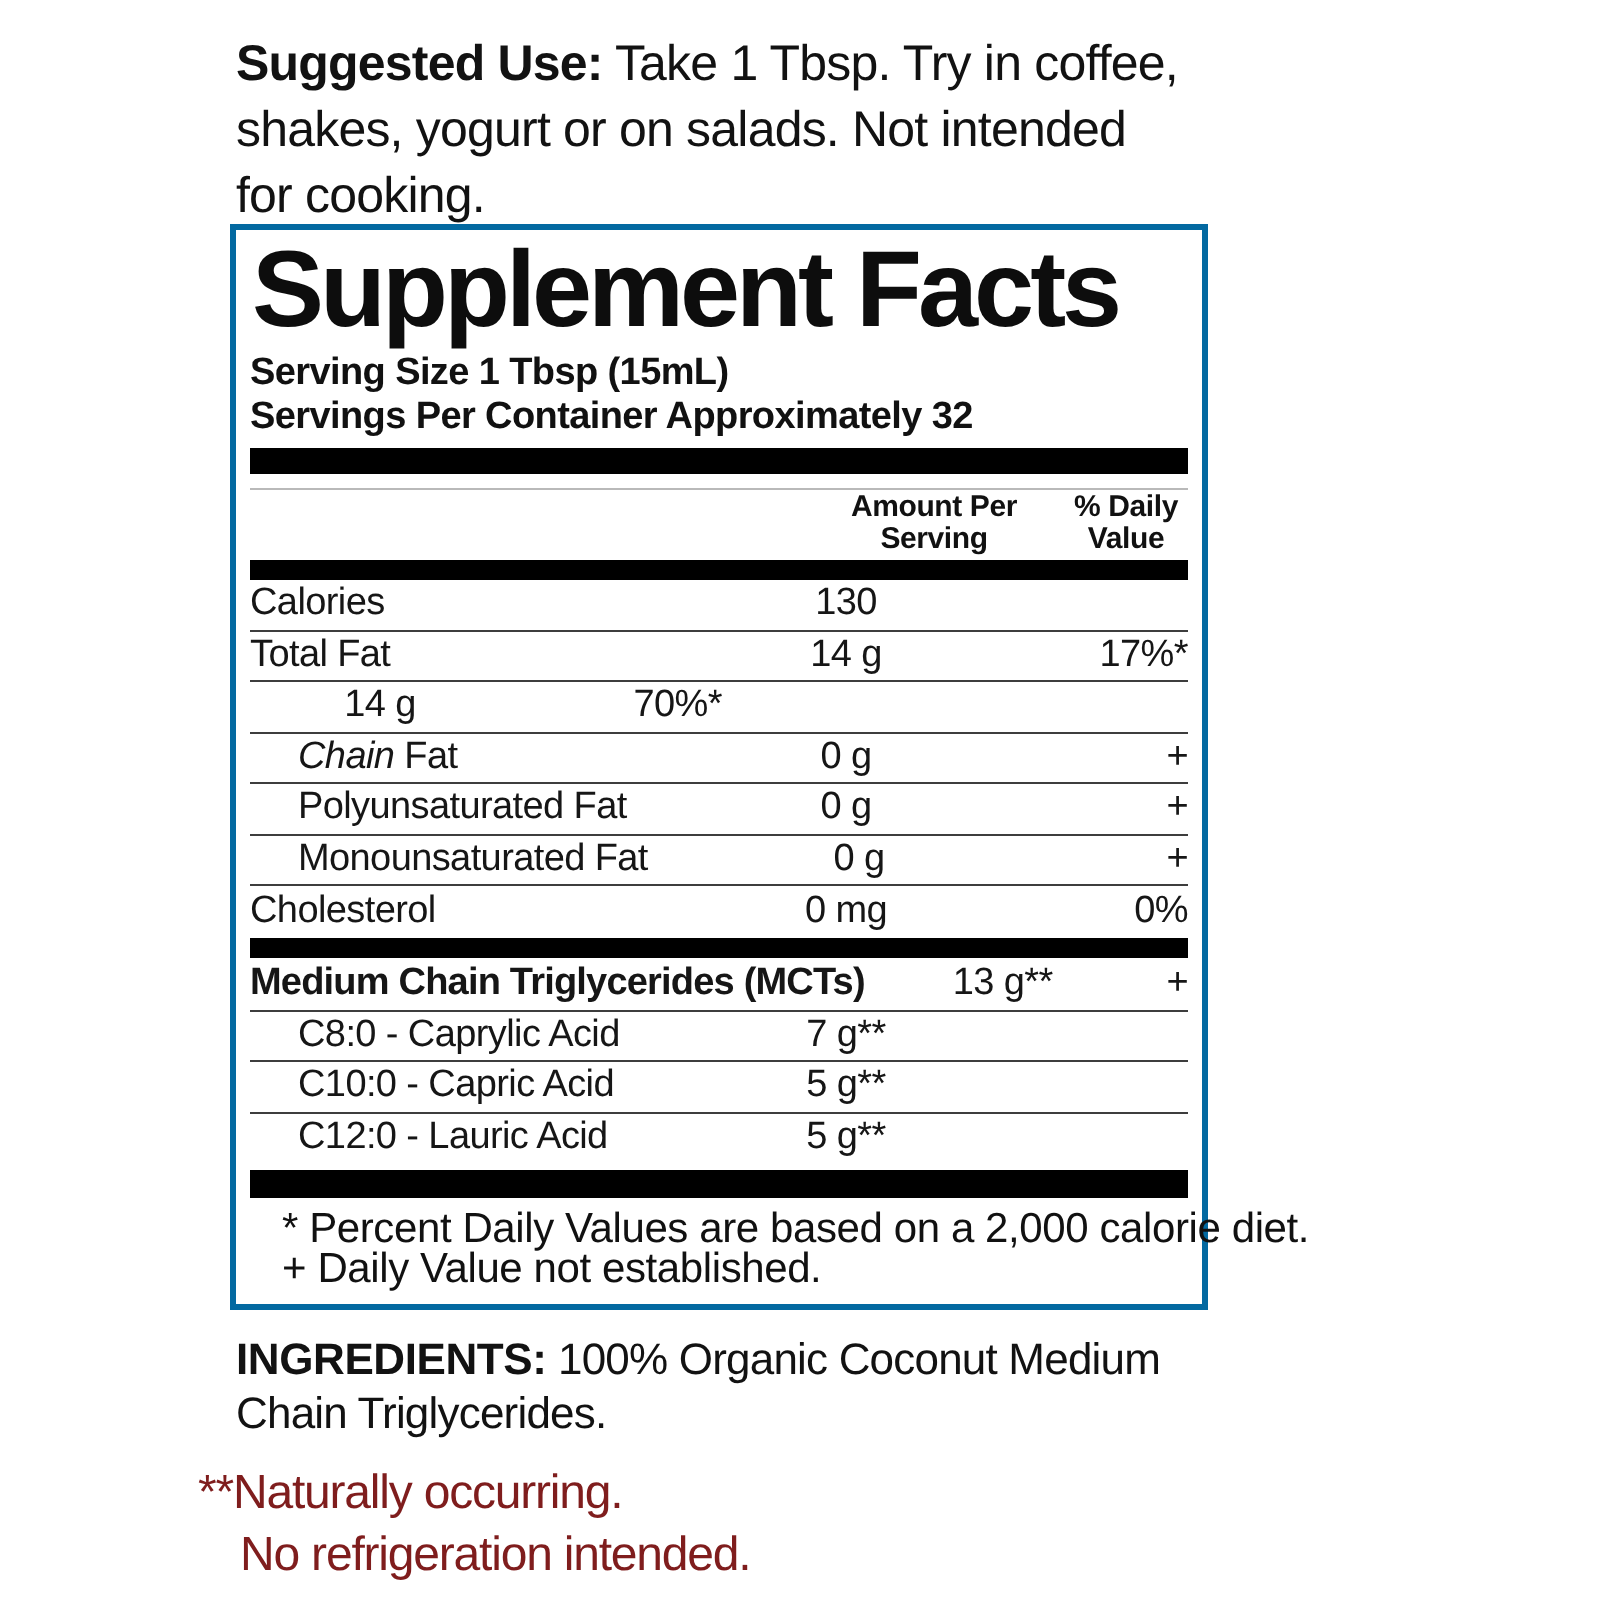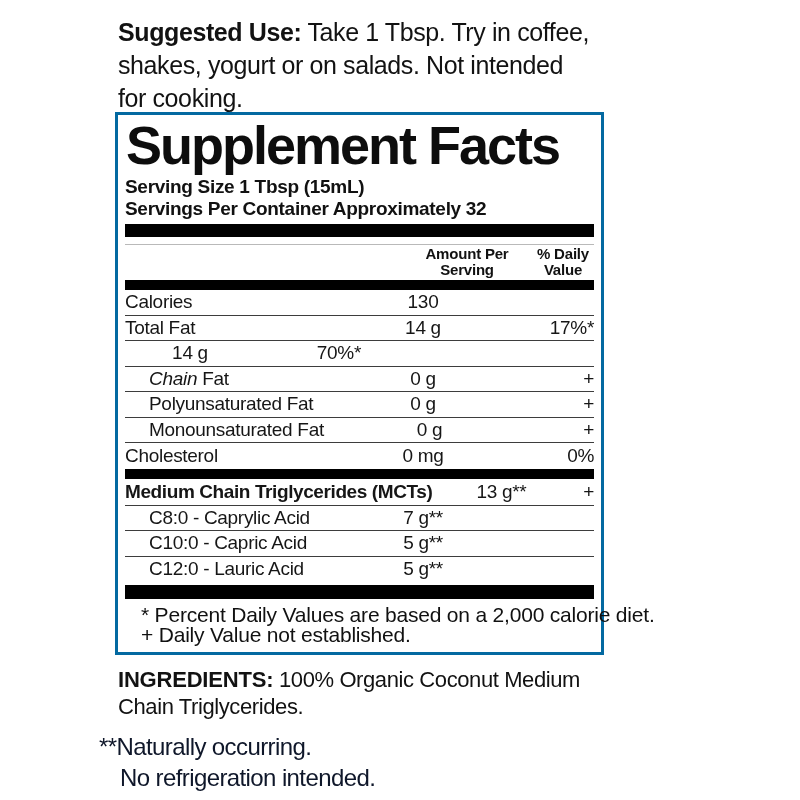--- a/index.html
+++ b/index.html
@@ -105,21 +105,21 @@
   .ingredients .line { display: block; white-space: nowrap; }
   .ingredients b { font-weight: 700; letter-spacing: -0.2px; }
 
   
   .notes {
     position: absolute;
     left: 99px; top: 731px;
     font-size: 24px;
     line-height: 31px;
     letter-spacing: -0.6px;
-    color: #0f172a;
+    color: #7f1d1d;
   }
   .notes .nline { display: block; white-space: nowrap; }
   .notes .nline.indent { padding-left: 21px; }
 </style>
 </head>
 <body>
 
 <div class="canvas">
 
   <p class="suggested">

